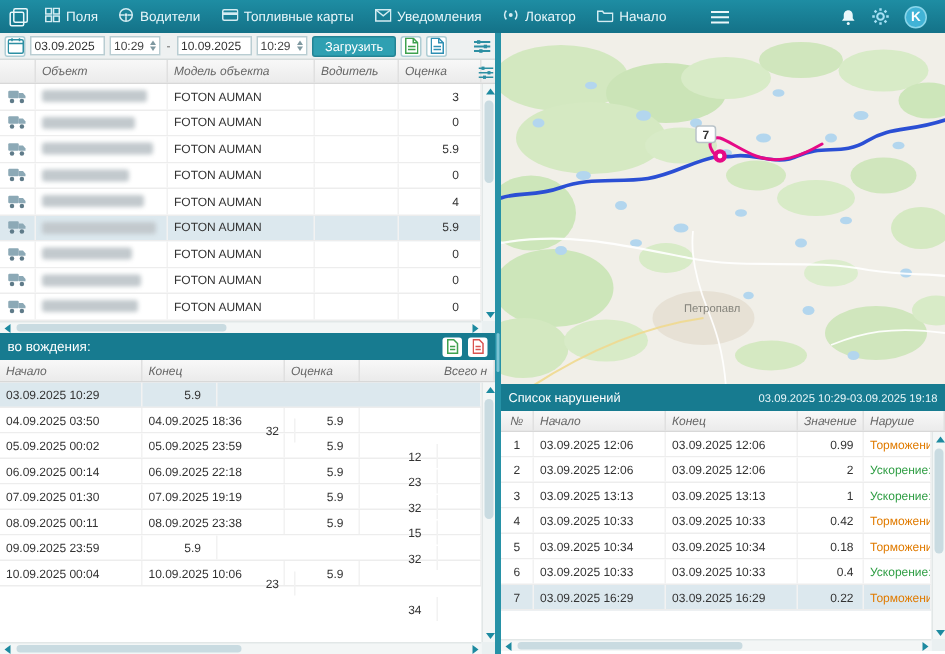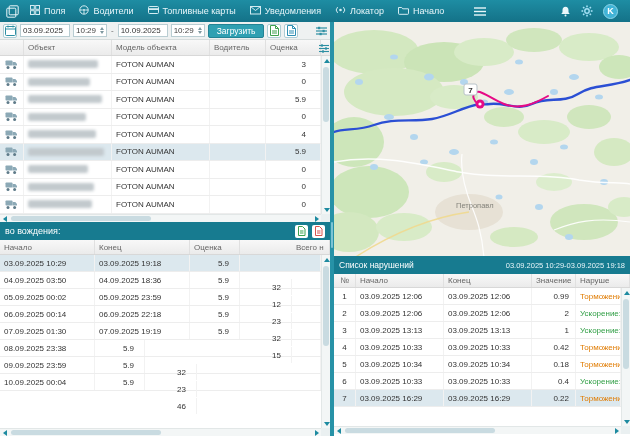--- a/index.html
+++ b/index.html
@@ -36,21 +36,21 @@
   .spin .dn{border-top:3px solid #7e98a0;}
   .dash{color:#666;padding:0 1px;}
   .load-btn{height:14px;background:#2fa0b2;color:#fff;border:1px solid #238394;border-radius:2px;
     font-size:8.5px;padding:0 8px;cursor:pointer;font-family:"Liberation Sans",sans-serif;}
   .ml-auto{margin-left:auto;}
 
   
   .thead{display:flex;background:linear-gradient(#f8f8f8,#ebebeb);border-bottom:1px solid #d8d8d8;
     color:#666;font-size:8px;align-items:stretch;}
   .th{padding:0 4px;border-right:1px solid #e0e0e0;white-space:nowrap;overflow:hidden;
-    display:flex;align-items:center;cursor:pointer;}
+    display:flex;align-items:center;cursor:pointer;font-style:italic;}
   .tr{display:flex;align-items:center;border-bottom:1px solid #ededed;font-size:8px;color:#333;background:#fff;cursor:pointer;}
   .tr.sel{background:#dce8ee;}
   .td{padding:0 4px;white-space:nowrap;overflow:hidden;border-right:1px solid #f2f2f2;height:100%;
     display:flex;align-items:center;}
   .clr-orange{color:#e07b00;}
   .clr-green{color:#2f9e44;}
 
   
   .objects{position:absolute;top:40px;left:0;width:330px;height:182px;background:#fff;}
   .objects .thead{height:16px;}
@@ -493,21 +493,20 @@
   <div class="thead">
     <div class="th c-start">Начало</div>
     <div class="th c-end">Конец</div>
     <div class="th c-score">Оценка</div>
     <div class="th c-points">Баллы</div>
     <div class="th c-total">Всего н</div>
   </div>
   <div class="tbody">
       <div class="tr sel">
         <div class="td c-start">03.09.2025 10:29</div>
-        <div class="td c-end">03.09.2025 19:18</div>
         <div class="td c-score">5.9</div>
         <div class="td c-points">32</div>
         <div class="td c-total"></div>
       </div>
       <div class="tr">
         <div class="td c-start">04.09.2025 03:50</div>
         <div class="td c-end">04.09.2025 18:36</div>
         <div class="td c-score">5.9</div>
         <div class="td c-points">12</div>
         <div class="td c-total"></div>
@@ -527,35 +526,37 @@
         <div class="td c-total"></div>
       </div>
       <div class="tr">
         <div class="td c-start">07.09.2025 01:30</div>
         <div class="td c-end">07.09.2025 19:19</div>
         <div class="td c-score">5.9</div>
         <div class="td c-points">15</div>
         <div class="td c-total"></div>
       </div>
       <div class="tr">
+        <div class="td c-start">08.09.2025 00:11</div>
         <div class="td c-end">08.09.2025 23:38</div>
         <div class="td c-score">5.9</div>
         <div class="td c-points">32</div>
         <div class="td c-total"></div>
       </div>
       <div class="tr">
         <div class="td c-end">09.09.2025 23:59</div>
         <div class="td c-score">5.9</div>
         <div class="td c-points">23</div>
         <div class="td c-total"></div>
       </div>
       <div class="tr">
         <div class="td c-start">10.09.2025 00:04</div>
-        <div class="td c-score">5.9</div>
-        <div class="td c-points">46</div>
+        <div class="td c-end">10.09.2025 10:06</div>
+        <div class="td c-score">5.9</div>
+        <div class="td c-points">34</div>
         <div class="td c-total"></div>
       </div>
     </div>
   <div class="sb-v" style="top:33px;right:0;bottom:8px;">
     <span class="sb-a" style="top:0;">
         <span class="tri-up"></span>
       </span>
     <span class="sb-thumb-v" style="top:11px;height:80px;"></span>
     <span class="sb-a" style="bottom:0;">
         <span class="tri-dn"></span>

